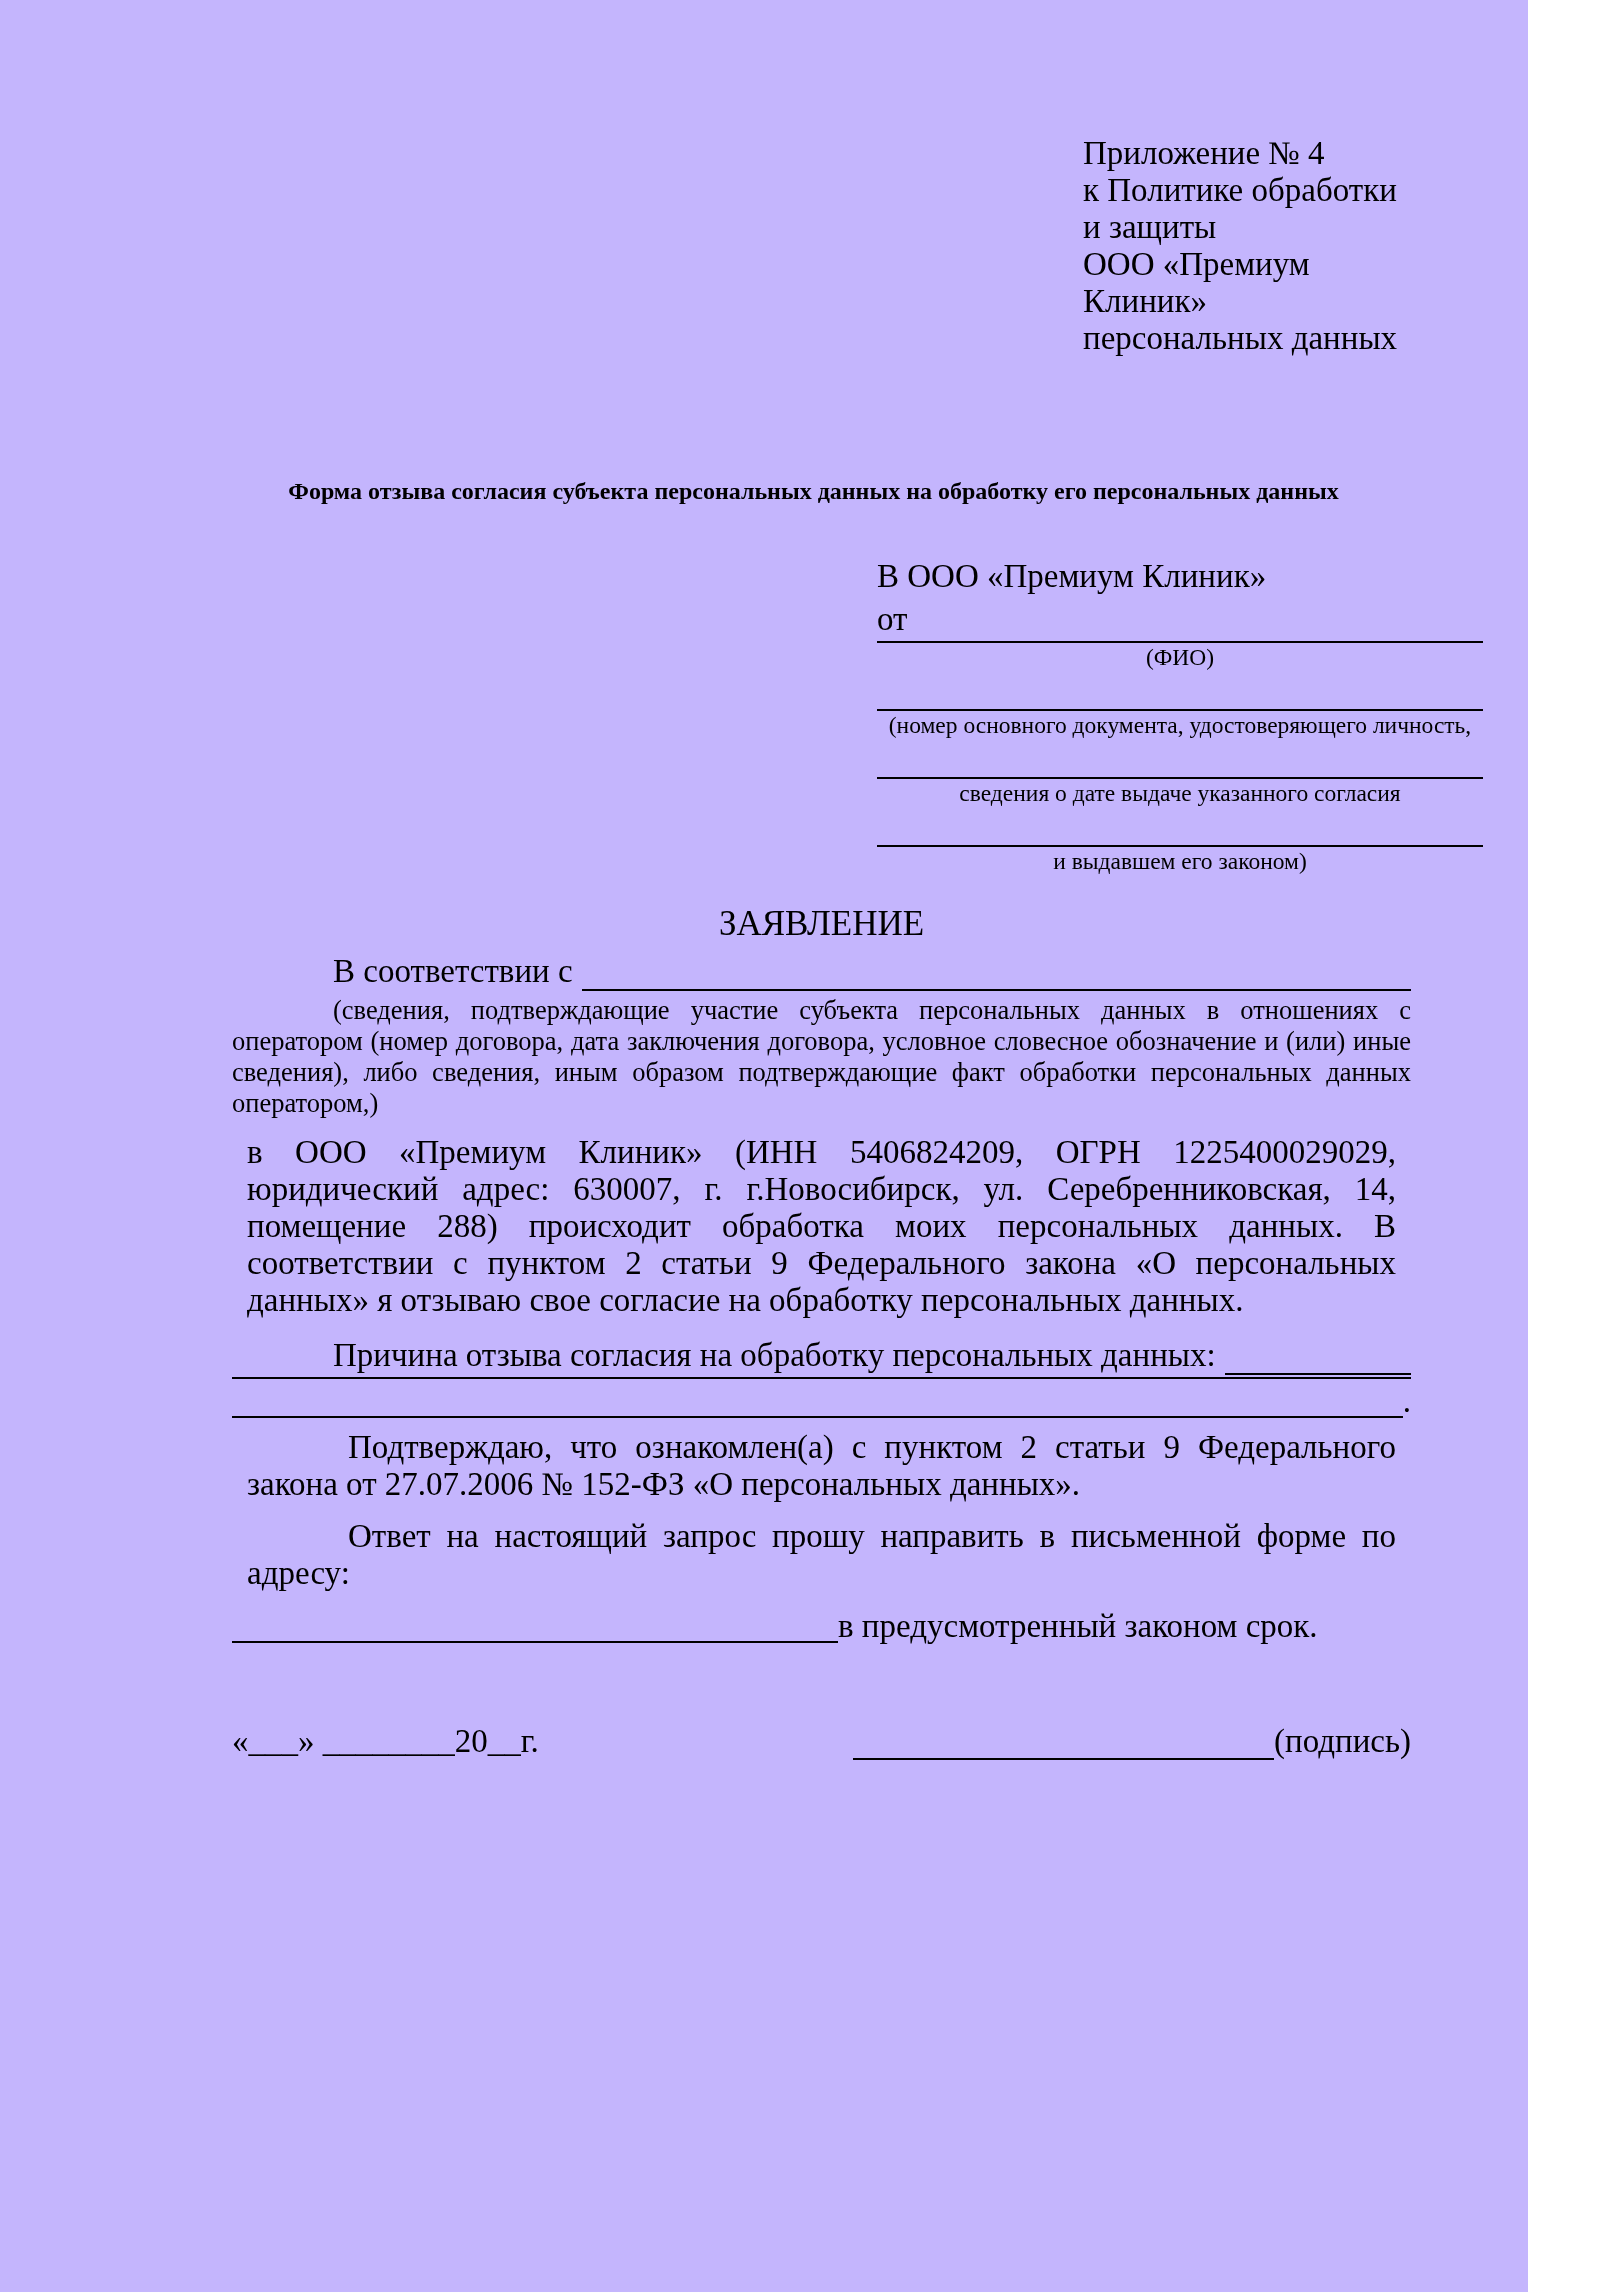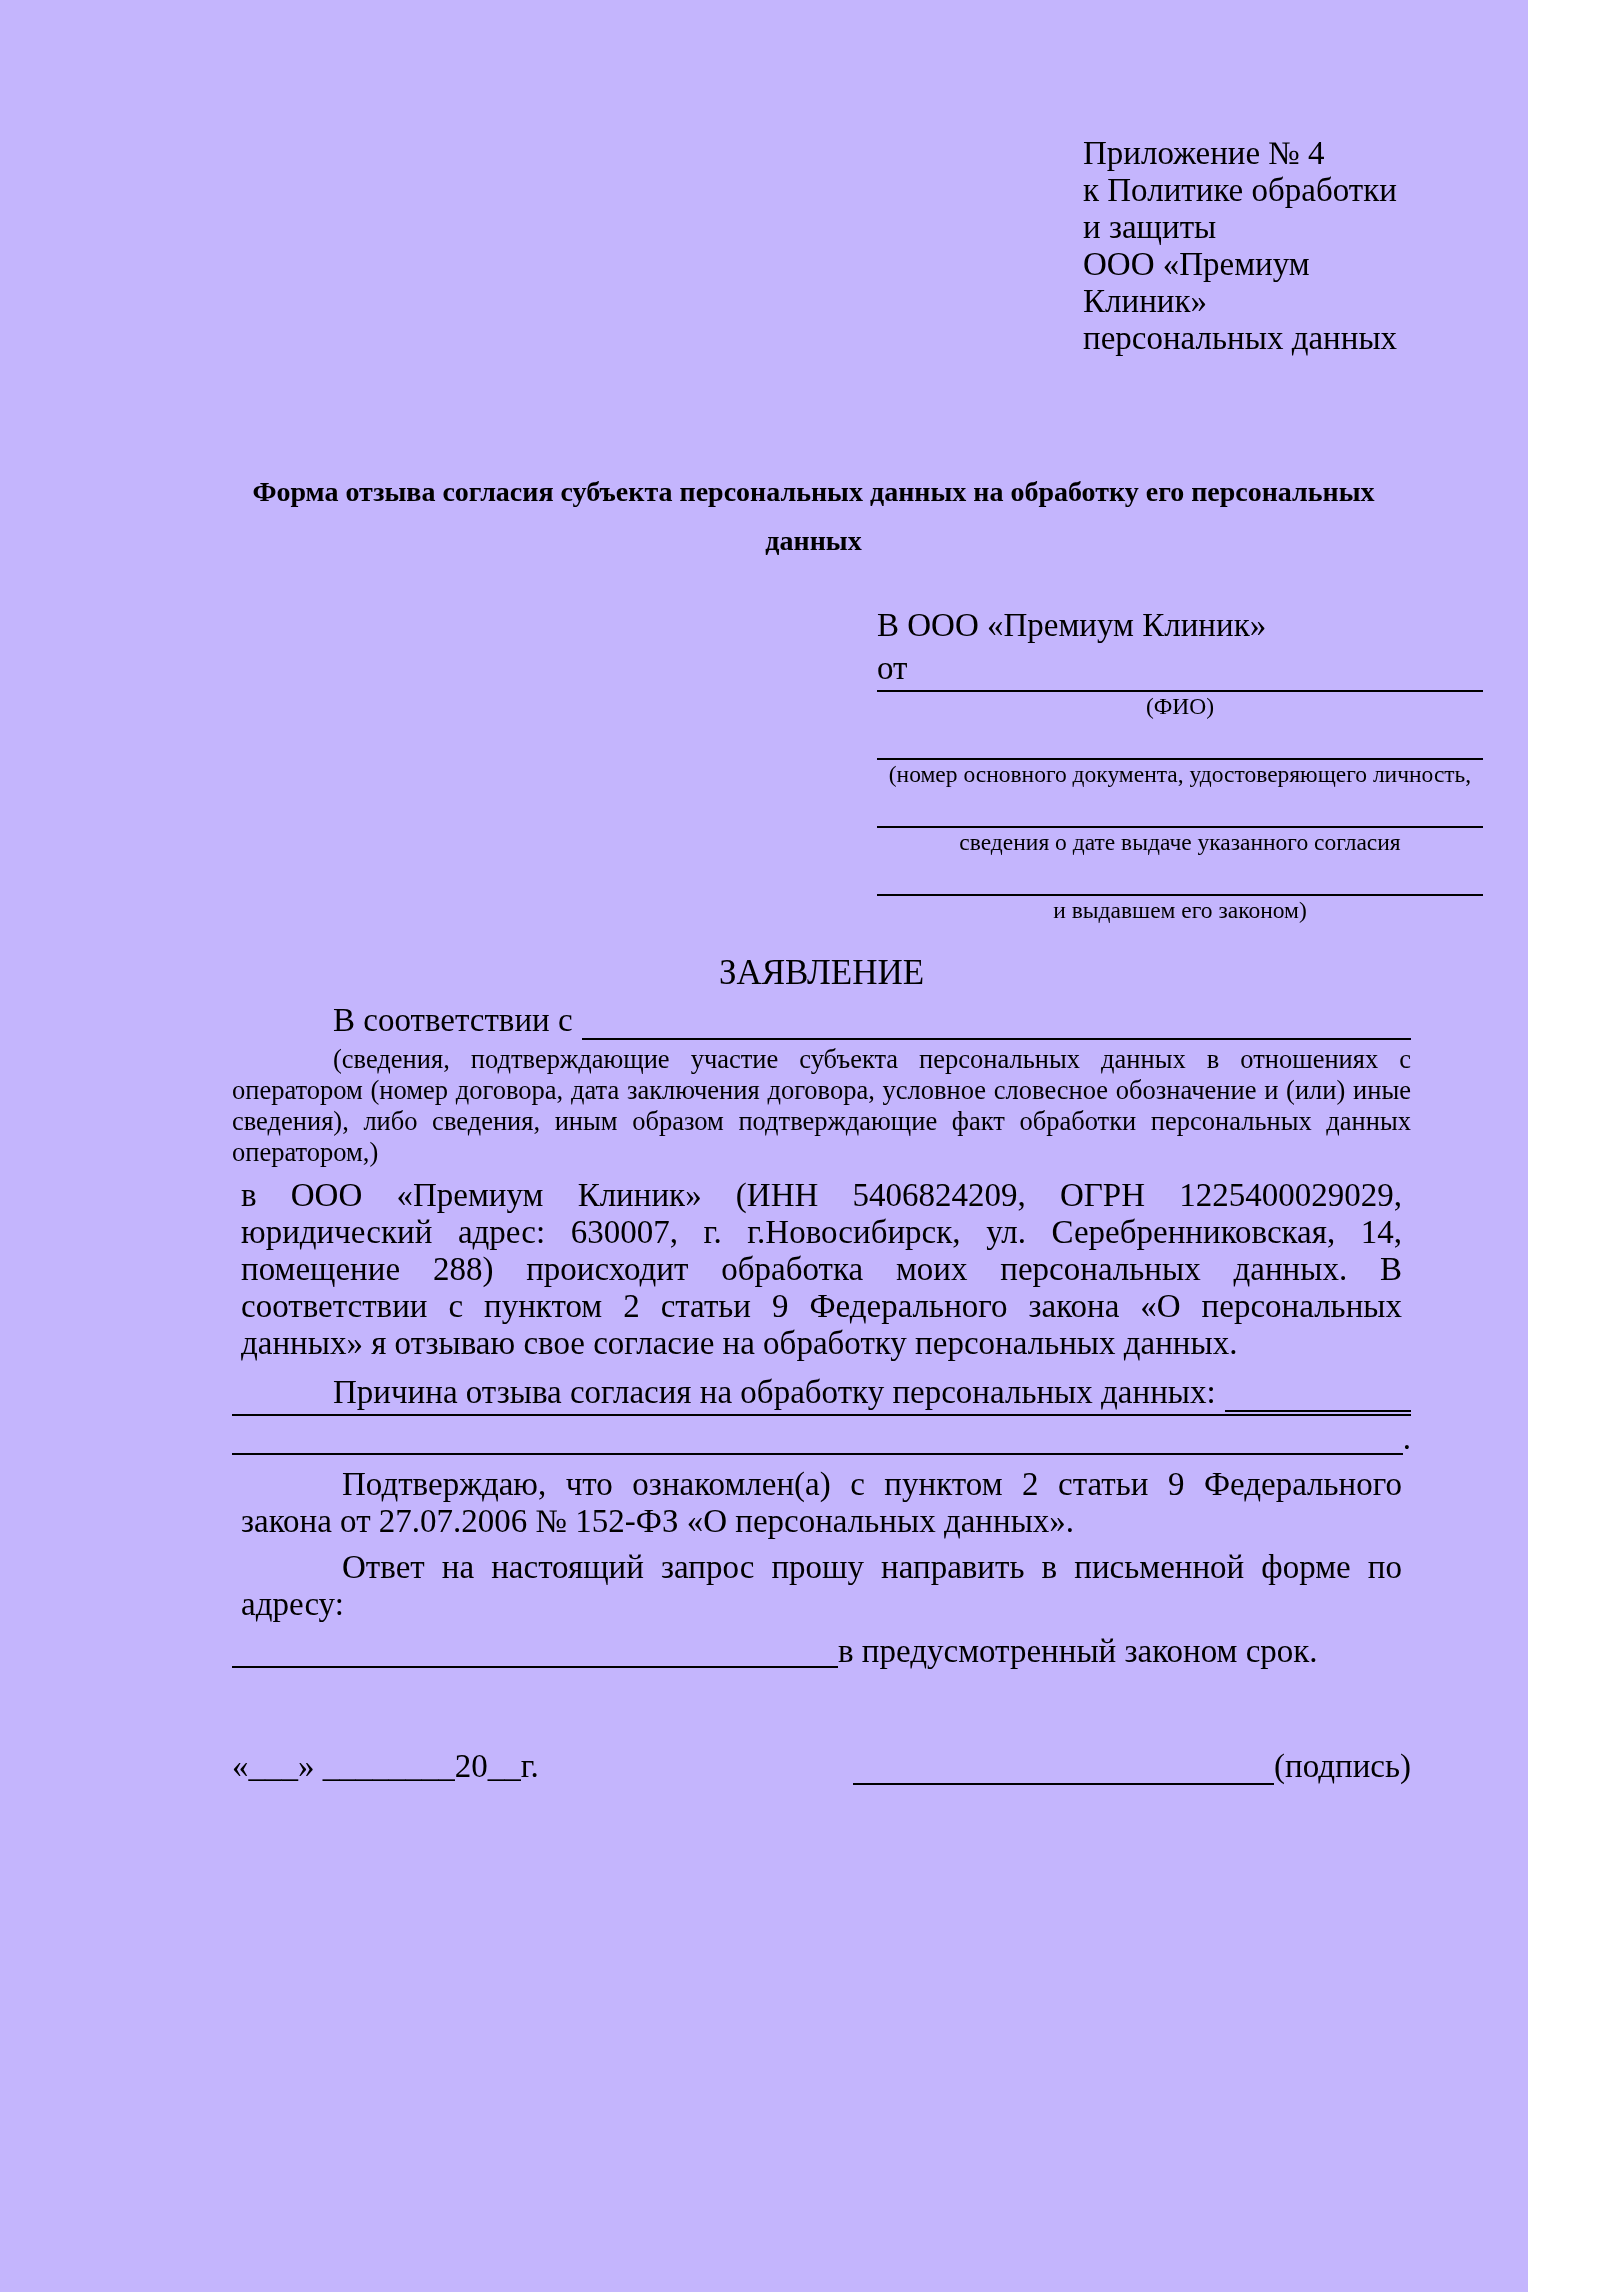--- a/index.html
+++ b/index.html
@@ -14,21 +14,21 @@
     box-sizing: border-box;
     padding: 135px 117px 0 232px;
     position: relative;
     overflow: hidden;
   }
   .appendix { margin-left: 851px; line-height: 37px; }
   .doc-title {
     margin: 110px 16px 0 0;
     text-align: center;
     font-weight: bold;
-    font-size: 28px;
+    font-size: 24px;
     line-height: 49px;
   }
   .addressee { margin-left: 645px; width: 606px; margin-top: 39px; }
   .addr-line { line-height: 43px; }
   .fill-line { height: 0; border-bottom: 2.9px solid #000; }
   .fill-line.gap { margin-top: 37px; }
   .caption {
     font-size: 23.5px;
     line-height: 29px;
     text-align: center;
@@ -46,21 +46,21 @@
   .fill.fixed { flex: 0 0 606px; }
   .intro-row { margin-top: 5.9px; }
   .fine-print {
     margin: 2px 0 0 0;
     font-size: 26.5px;
     line-height: 31px;
     text-align: justify;
     text-indent: 101px;
   }
   .body-par {
-    margin: 9px;
+    margin: 15px;
     text-align: justify;
     line-height: 37px;
   }
   .indent-first { text-indent: 101px; }
   .blank-row { line-height: 39px; }
   .reason-row { margin-top: 0; }
   .confirm-par { margin-top: 7.8px; }
   .reply-row { line-height: 39px; }
   .footer-row {
     margin-top: 74px;

